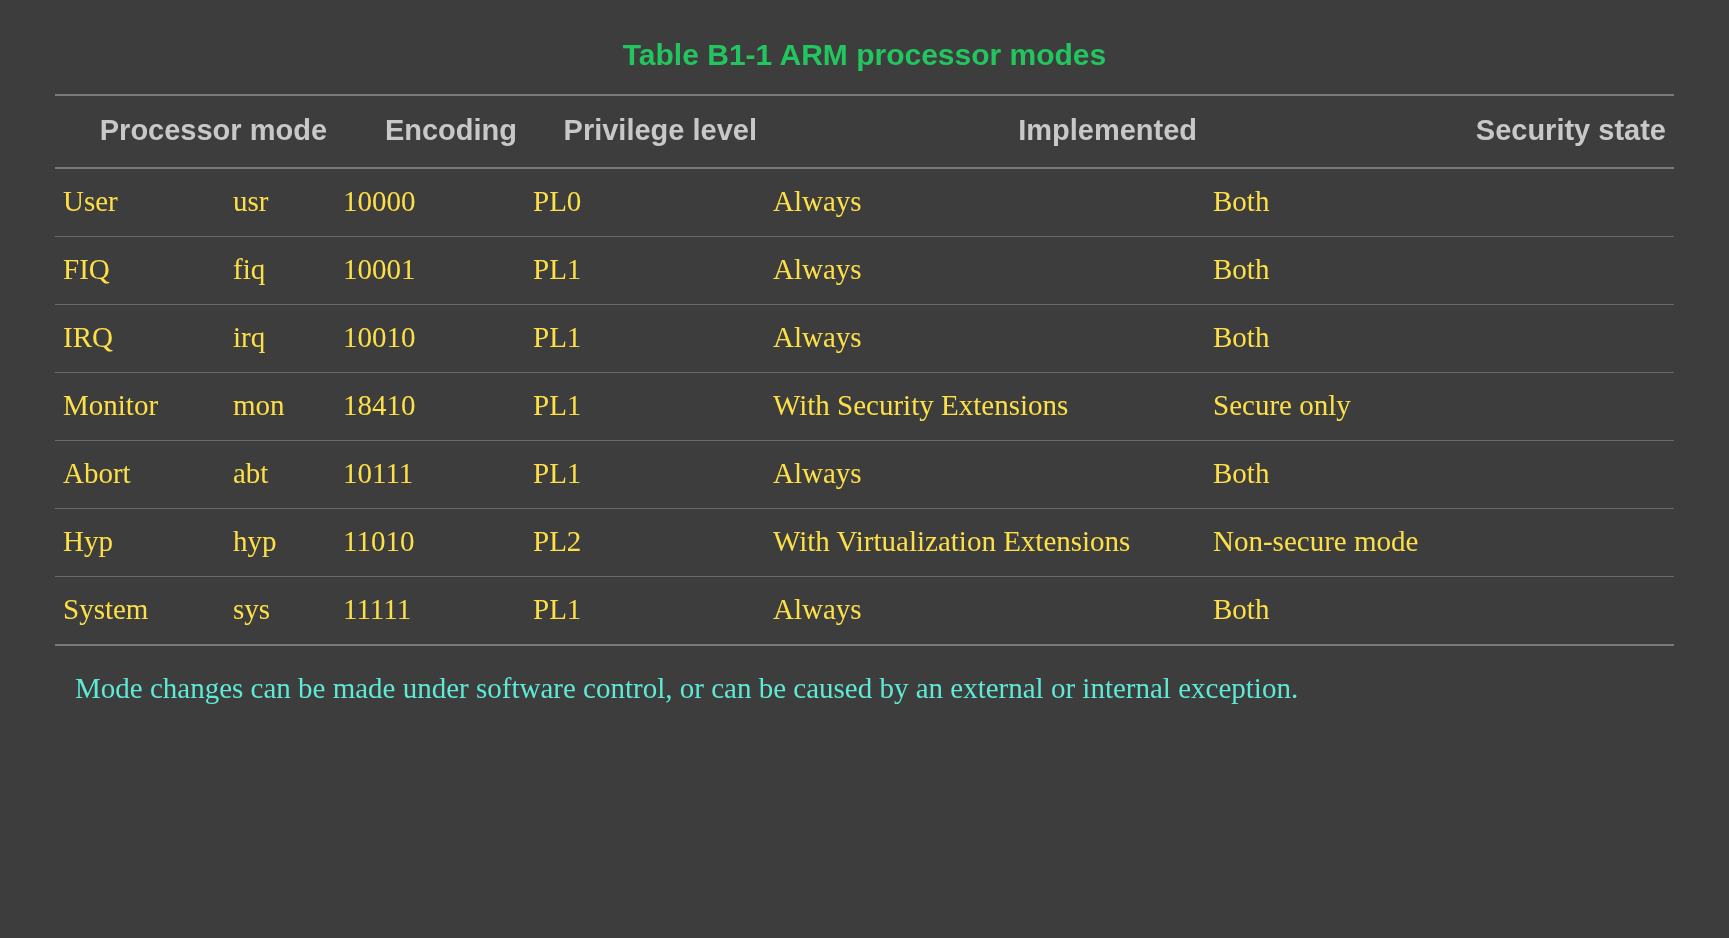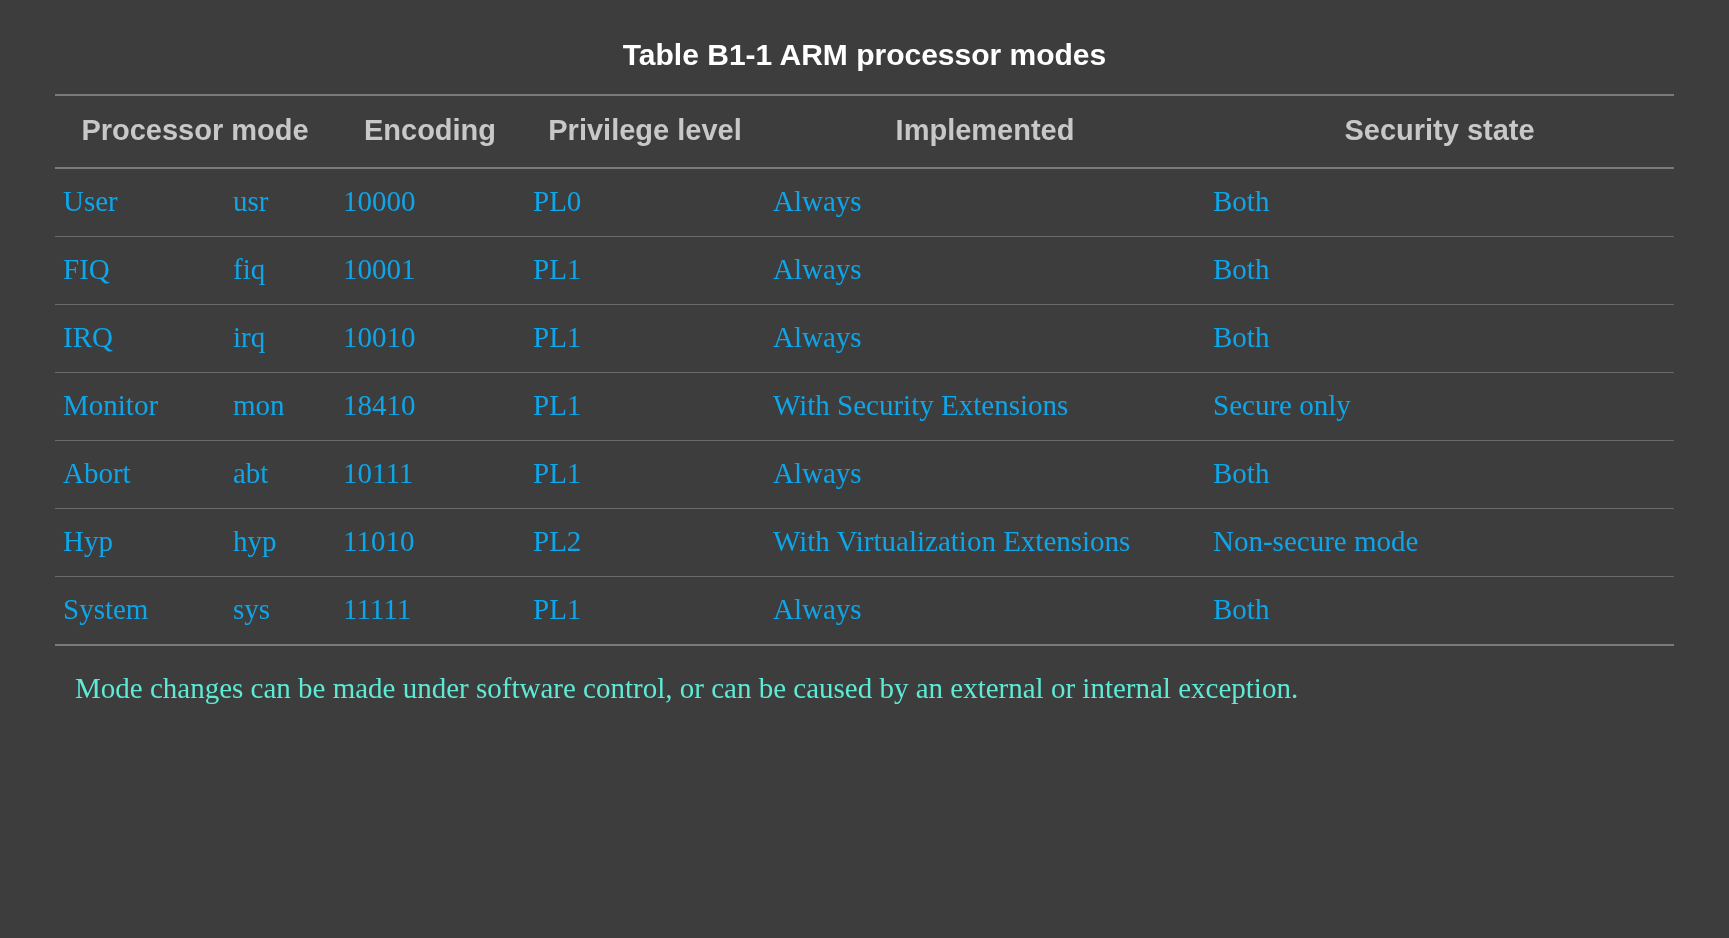--- a/index.html
+++ b/index.html
@@ -14,44 +14,44 @@
   }
   .container {
     padding: 30px 55px 0 55px;
     box-sizing: border-box;
   }
   .table-caption {
     text-align: center;
     font-family: Arial, Helvetica, sans-serif;
     font-weight: bold;
     font-size: 30px;
-    color: #ffffff;
+    color: #22c55e;
     padding-top: 8px;
     padding-bottom: 22px;
   }
   table {
     width: 100%;
     border-collapse: collapse;
     font-size: 29px;
     table-layout: fixed;
   }
   thead th {
     font-family: Arial, Helvetica, sans-serif;
     font-weight: bold;
     font-size: 29px;
     color: #c8c8c8;
-    text-align: center;
+    text-align: right;
     padding: 18px 8px 20px 8px;
     border-top: 2px solid #7a7a7a;
     border-bottom: 2px solid #7a7a7a;
   }
   tbody td {
     padding: 16px 8px 18px 8px;
     border-bottom: 1px solid #6a6a6a;
-    color: #0ea5e9;
+    color: #fde047;
     font-family: Georgia, "Times New Roman", serif;
     vertical-align: middle;
   }
   tbody tr:last-child td {
     border-bottom: 2px solid #7a7a7a;
   }
   .footnote {
     font-family: Georgia, "Times New Roman", serif;
     font-size: 29px;
     color: #5eead4;

